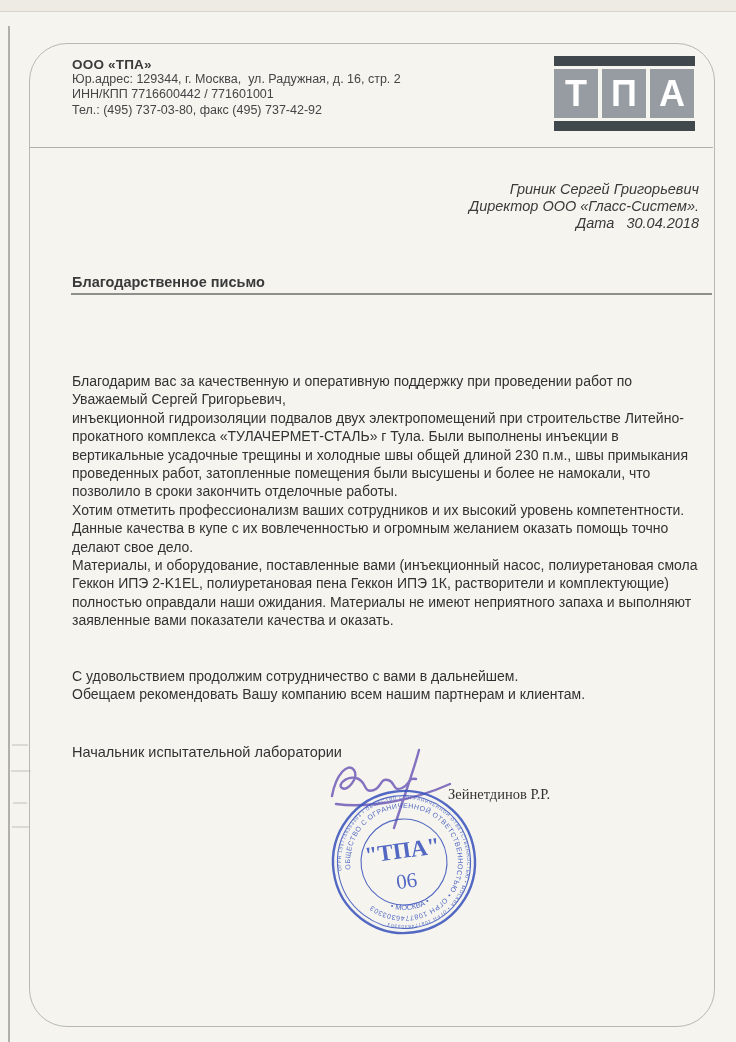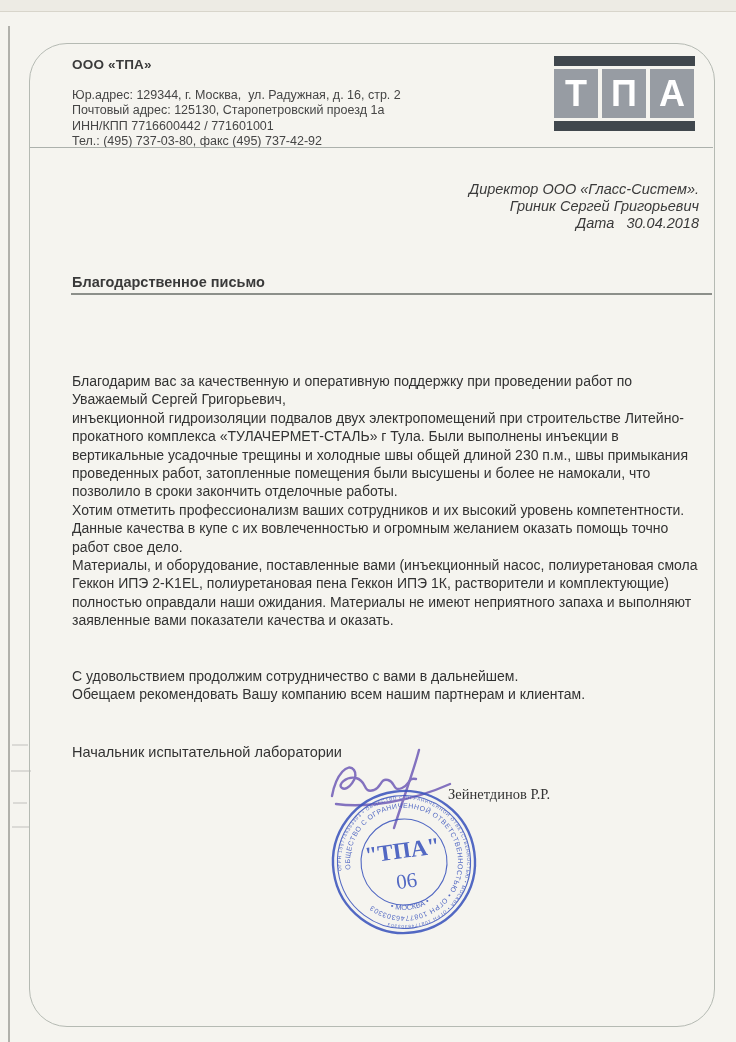--- a/index.html
+++ b/index.html
@@ -11,21 +11,21 @@
   }
   
   .scan-top-band{position:absolute;left:0;top:0;width:736px;height:11px;background:#edebe4;border-bottom:1px solid #d8d5cb;}
   .scan-left-line{position:absolute;left:8px;top:26px;width:2px;height:1016px;background:rgba(110,110,104,.5);}
   .artifact{position:absolute;background:rgba(90,90,90,.16);}
   
   .page-frame{position:absolute;left:29px;top:43px;width:684px;height:982px;border:1px solid #b5bab3;border-radius:38px;}
   .header-divider{position:absolute;left:30px;top:147px;width:683px;height:1px;background:#acb1ac;}
   
   .header-block{position:absolute;left:72px;top:57px;}
-  .company-name{font-size:13.5px;font-weight:bold;color:#3b3b3b;margin-bottom:16px;letter-spacing:.2px;}
+  .company-name{font-size:13.5px;font-weight:bold;color:#3b3b3b;margin-bottom:0;letter-spacing:.2px;}
   .address-line{font-size:12.5px;line-height:15.3px;color:#454545;white-space:nowrap;}
   
   .logo{position:absolute;left:554px;top:56px;width:141px;}
   .logo-bar{height:10px;background:#40474d;}
   .logo-boxes{display:flex;gap:4px;margin:3px 0;}
   .logo-box{width:44px;height:49px;background:#979ca3;color:#fff;font-weight:bold;font-size:36px;
             display:flex;align-items:center;justify-content:center;}
   
   .recipient{position:absolute;right:37px;top:181px;text-align:right;font-style:italic;
              font-size:14.5px;line-height:16.8px;color:#3a3a3a;}
@@ -52,57 +52,56 @@
 <div class="artifact" style="left:12px;top:744px;width:16px;height:2px;"></div>
 <div class="artifact" style="left:11px;top:770px;width:20px;height:2px;"></div>
 <div class="artifact" style="left:13px;top:802px;width:14px;height:2px;"></div>
 <div class="artifact" style="left:12px;top:826px;width:18px;height:2px;"></div>
 
 <div class="page-frame"></div>
 
 <div class="header-block">
   <div class="company-name">ООО «ТПА»</div>
   <div class="address-line">Юр.адрес: 129344, г. Москва,&nbsp; ул. Радужная, д. 16, стр. 2</div>
-  <div class="address-line">Почтовый адрес: 125130, Старопетровский проезд 1а</div>
   <div class="address-line">ИНН/КПП 7716600442 / 771601001</div>
   <div class="address-line">Тел.: (495) 737-03-80, факс (495) 737-42-92</div>
 </div>
 
 <div class="logo">
   <div class="logo-bar"></div>
   <div class="logo-boxes">
     <div class="logo-box">Т</div>
     <div class="logo-box">П</div>
     <div class="logo-box">А</div>
   </div>
   <div class="logo-bar"></div>
 </div>
 
 <div class="header-divider"></div>
 
 <div class="recipient">
+  <div>Гриник Сергей Григорьевич</div>
   <div>Директор ООО «Гласс-Систем».</div>
-  <div>Гриник Сергей Григорьевич</div>
   <div>Дата&nbsp;&nbsp; 30.04.2018</div>
 </div>
 
 <div class="letter-title">Благодарственное письмо</div>
 <div class="title-underline"></div>
 
 <div class="body-p1">
   <div class="body-line">Благодарим вас за качественную и оперативную поддержку при проведении работ по</div>
   <div class="body-line">Уважаемый Сергей Григорьевич,</div>
   <div class="body-line">инъекционной гидроизоляции подвалов двух электропомещений при строительстве Литейно-</div>
   <div class="body-line">прокатного комплекса «ТУЛАЧЕРМЕТ-СТАЛЬ» г Тула. Были выполнены инъекции в</div>
   <div class="body-line">вертикальные усадочные трещины и холодные швы общей длиной 230 п.м., швы примыкания</div>
   <div class="body-line">проведенных работ, затопленные помещения были высушены и более не намокали, что</div>
   <div class="body-line">позволило в сроки закончить отделочные работы.</div>
   <div class="body-line">Хотим отметить профессионализм ваших сотрудников и их высокий уровень компетентности.</div>
   <div class="body-line">Данные качества в купе с их вовлеченностью и огромным желанием оказать помощь точно</div>
-  <div class="body-line">работ свое дело.</div>
+  <div class="body-line">делают свое дело.</div>
   <div class="body-line">Материалы, и оборудование, поставленные вами (инъекционный насос, полиуретановая смола</div>
   <div class="body-line">Геккон ИПЭ 2-K1EL, полиуретановая пена Геккон ИПЭ 1К, растворители и комплектующие)</div>
   <div class="body-line">полностью оправдали наши ожидания. Материалы не имеют неприятного запаха и выполняют</div>
   <div class="body-line">заявленные вами показатели качества и оказать.</div>
 </div>
 
 <div class="body-p2">
   <div class="body-line">С удовольствием продолжим сотрудничество с вами в дальнейшем.</div>
   <div class="body-line">Обещаем рекомендовать Вашу компанию всем нашим партнерам и клиентам.</div>
 </div>

